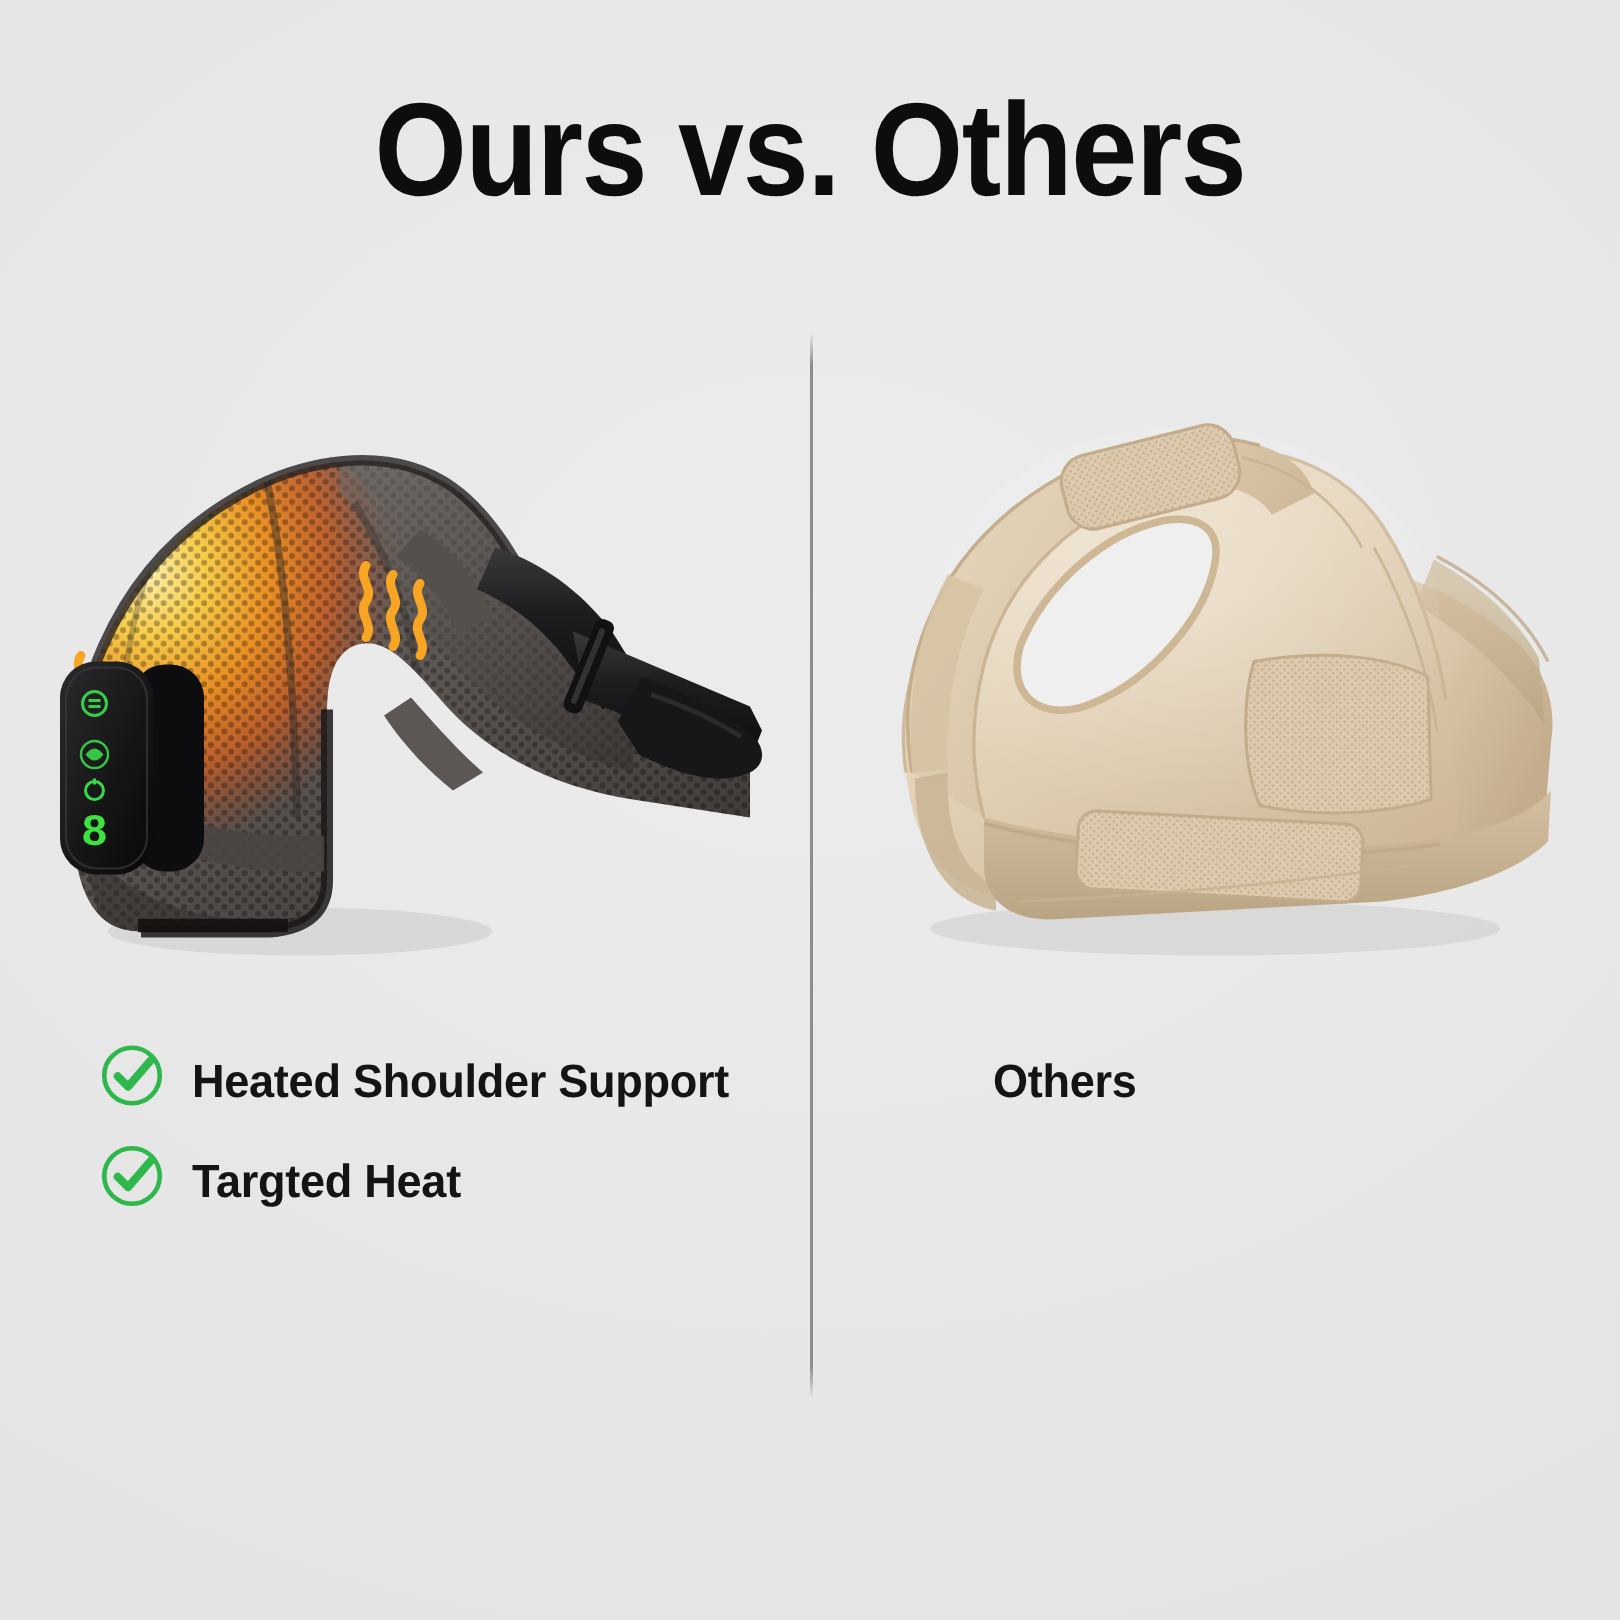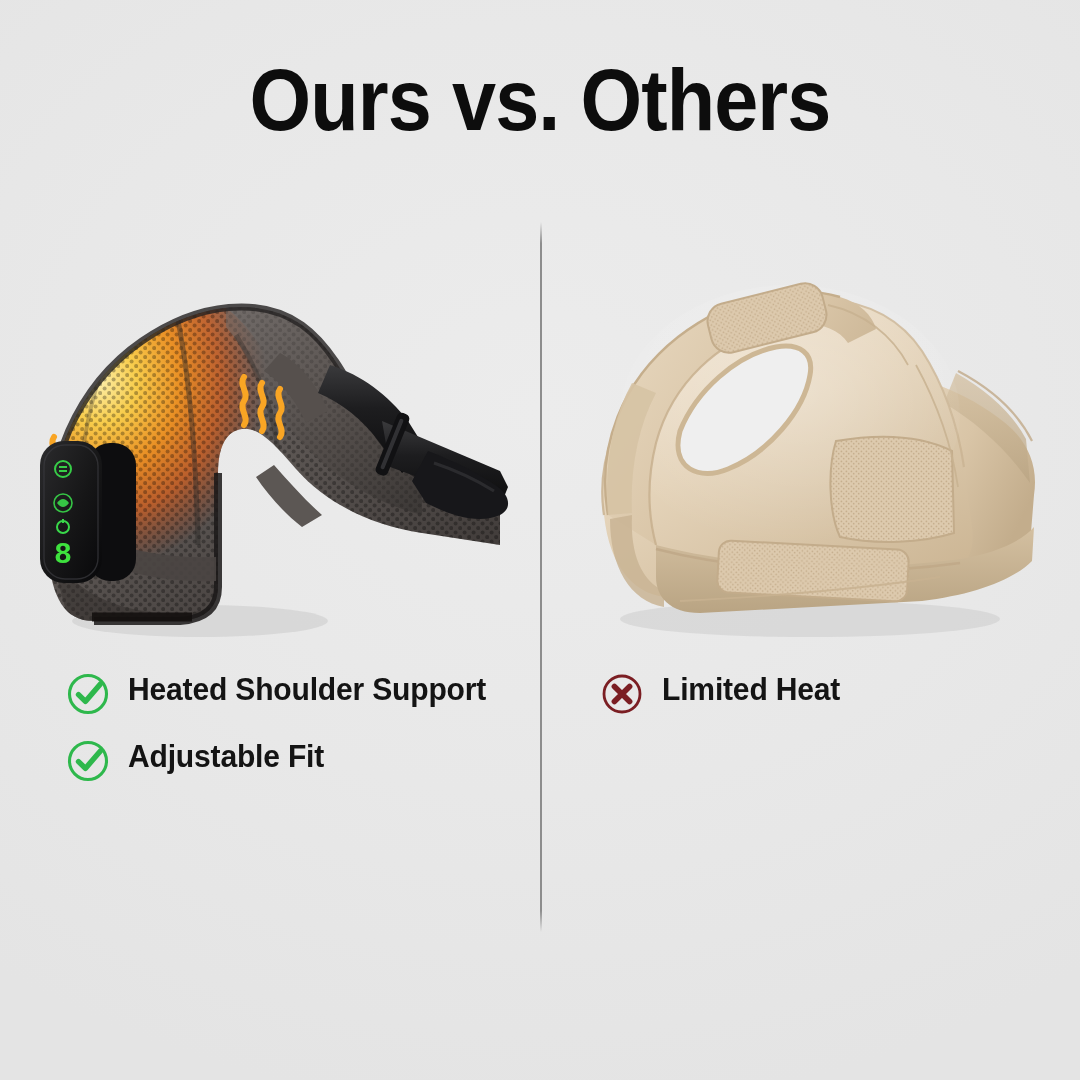--- a/index.html
+++ b/index.html
@@ -77,21 +77,21 @@
 
   
   .list {
     position: absolute;
   }
   .list-left  { left: 66px;  top: 672px; width: 470px; }
   .list-right { left: 600px; top: 672px; width: 440px; }
 
   .row {
     display: flex;
-    align-items: flex-start;
+    align-items: flex-end;
     height: 67px;
   }
   .row-icon {
     width: 44px;
     height: 44px;
     flex: 0 0 44px;
     position: relative;
     margin-right: 18px;
   }
   .row-icon svg { display: block; }
@@ -401,42 +401,37 @@
     <div class="row">
       <span class="row-icon">
         <svg viewBox="0 0 44 44" width="44" height="44">
           <circle cx="22" cy="22" r="18.5" fill="none" stroke="#2eb84c" stroke-width="3.1"></circle>
           <path d="M12.5,22.6 L19.4,29.4 L34.2,12.2" fill="none" stroke="#2eb84c" stroke-width="5.4" stroke-linecap="round" stroke-linejoin="round"></path>
         </svg>
       </span>
       <span class="row-label">Heated Shoulder Support</span>
     </div>
 
-
     <div class="row">
       <span class="row-icon">
         <svg viewBox="0 0 44 44" width="44" height="44">
           <circle cx="22" cy="22" r="18.5" fill="none" stroke="#2eb84c" stroke-width="3.1"></circle>
           <path d="M12.5,22.6 L19.4,29.4 L34.2,12.2" fill="none" stroke="#2eb84c" stroke-width="5.4" stroke-linecap="round" stroke-linejoin="round"></path>
         </svg>
       </span>
-      <span class="row-label">Adjustable Fit</span>
+      <span class="row-label">Targted Heat</span>
     </div>
 
+
   </div>
 
   <div class="list list-right">
 
-
     <div class="row">
-      <span class="row-icon">
-        <svg viewBox="0 0 44 44" width="44" height="44">
-          <circle cx="22" cy="22" r="18" fill="none" stroke="#7b1e23" stroke-width="2.8"></circle>
-          <path d="M14.4,14.4 L29.6,29.6 M29.6,14.4 L14.4,29.6" fill="none" stroke="#7b1e23" stroke-width="5.6" stroke-linecap="round"></path>
-        </svg>
-      </span>
-      <span class="row-label">Limited Heat</span>
+      <span class="row-icon row-spacer"></span>
+      <span class="row-label">Others</span>
     </div>
 
 
+
   </div>
 
 </div>
 
 </body></html>

